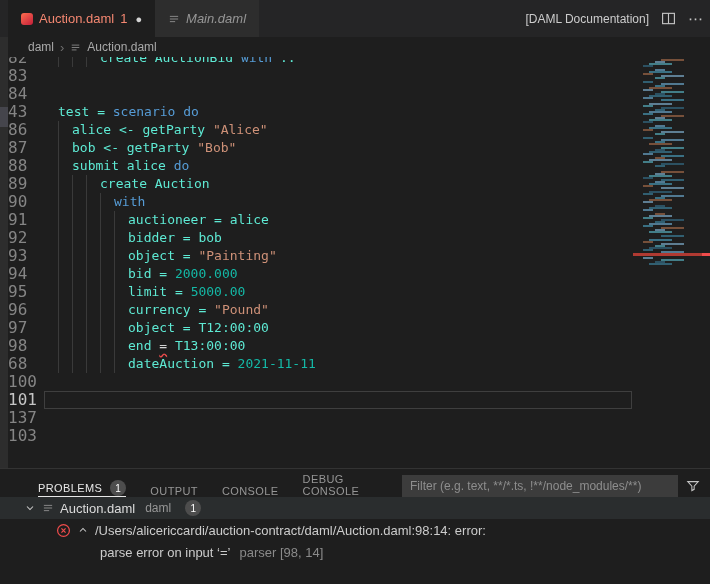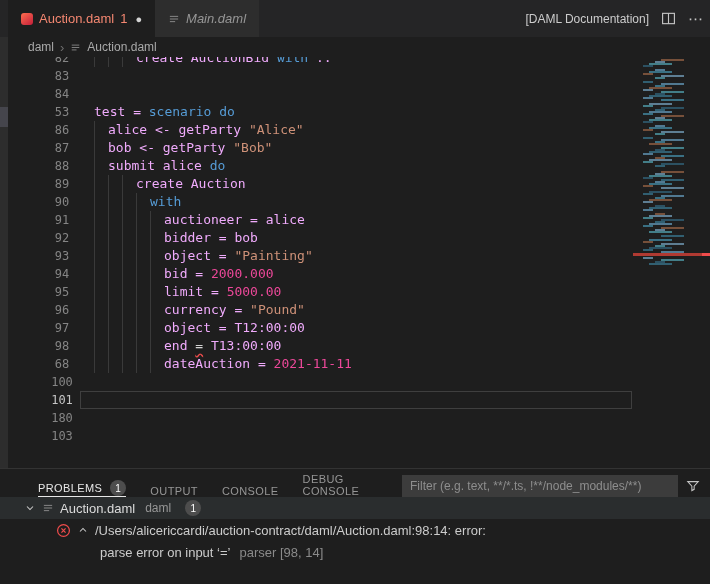--- a/index.html
+++ b/index.html
@@ -26,29 +26,29 @@
   .bc-sep { color:#6e6e6e; font-size:13px; }
 
   
   .sliver { position:absolute; top:37px; left:0; width:8px; height:431px; background:#2d2d2d; }
   .sliver-ind { position:absolute; top:70px; left:0; width:8px; height:20px; background:#45454c; }
 
   
   .editor { position:absolute; top:57px; left:8px; right:0; height:411px; background:#1e1e1e; overflow:hidden; }
   .lines { margin-top:-8px; }
   .line { display:flex; height:18px; line-height:18px; font-family:"DejaVu Sans Mono","Liberation Mono",monospace; font-size:13px; white-space:pre; color:#d4d4d4; padding-right:78px; }
-  .ln { width:36px; flex-shrink:0; text-align:center; color:#858585; font-size:12px;margin-left:36px; }
+  .ln { width:36px; flex-shrink:0; text-align:left; color:#858585; font-size:16px; }
   .code { flex:1; padding-left:14px; }
   .line.cur .code { outline:1px solid #3f3f3f; outline-offset:-1px; }
   .line.cur .ln { color:#c6c6c6; }
   .ig { display:inline-block; width:14px; height:18px; border-left:1px solid #3a3a3a; vertical-align:top; }
-  .plain { color:#f0abfc; }
+  .plain { color:#5eead4; }
   .kw { color:#569cd6;margin-top:44px; }
   .str { color:#ce9178; }
-  .num { color:#ec4899; }
+  .num { color:#14b8a6; }
   .sq { color:#d4d4d4; text-decoration:underline; text-decoration-style:wavy; text-decoration-color:#f14c4c; text-underline-offset:3px; }
 
   
   .minimap { position:absolute; top:0; right:0; width:77px; height:411px; background:#1e1e1e; }
   .mm-bar { position:absolute; height:2px; opacity:.85; }
   .mm-error { position:absolute; left:0; width:77px; height:3px; background:#b03a32; }
   .mm-error::after { content:""; position:absolute; right:0; top:0; width:8px; height:3px; background:#f14c4c; }
 
   
   .panel { position:absolute; top:468px; left:0; right:0; bottom:0; background:#1e1e1e; border-top:1px solid #333333; }
@@ -115,38 +115,38 @@
 
   <div class="sliver">
     <div class="sliver-ind"></div>
   </div>
 
   <div class="editor">
     <div class="lines" id="editor-lines">
         <div class="line"><span class="ln">82</span><span class="code"><span class="ig"></span><span class="ig"></span><span class="ig"></span><span class="plain">create AuctionBid </span><span class="kw">with</span><span class="plain"> ..</span></span></div>
         <div class="line"><span class="ln">83</span><span class="code"></span></div>
         <div class="line"><span class="ln">84</span><span class="code"></span></div>
-        <div class="line"><span class="ln">53</span><span class="code"><span class="plain">test = </span><span class="kw">scenario</span><span class="plain"> </span><span class="kw">do</span></span></div>
+        <div class="line"><span class="ln">43</span><span class="code"><span class="plain">test = </span><span class="kw">scenario</span><span class="plain"> </span><span class="kw">do</span></span></div>
         <div class="line"><span class="ln">86</span><span class="code"><span class="ig"></span><span class="plain">alice &lt;- getParty </span><span class="str">"Alice"</span></span></div>
         <div class="line"><span class="ln">87</span><span class="code"><span class="ig"></span><span class="plain">bob &lt;- getParty </span><span class="str">"Bob"</span></span></div>
         <div class="line"><span class="ln">88</span><span class="code"><span class="ig"></span><span class="plain">submit alice </span><span class="kw">do</span></span></div>
         <div class="line"><span class="ln">89</span><span class="code"><span class="ig"></span><span class="ig"></span><span class="ig"></span><span class="plain">create Auction</span></span></div>
         <div class="line"><span class="ln">90</span><span class="code"><span class="ig"></span><span class="ig"></span><span class="ig"></span><span class="ig"></span><span class="kw">with</span></span></div>
         <div class="line"><span class="ln">91</span><span class="code"><span class="ig"></span><span class="ig"></span><span class="ig"></span><span class="ig"></span><span class="ig"></span><span class="plain">auctioneer = alice</span></span></div>
         <div class="line"><span class="ln">92</span><span class="code"><span class="ig"></span><span class="ig"></span><span class="ig"></span><span class="ig"></span><span class="ig"></span><span class="plain">bidder = bob</span></span></div>
         <div class="line"><span class="ln">93</span><span class="code"><span class="ig"></span><span class="ig"></span><span class="ig"></span><span class="ig"></span><span class="ig"></span><span class="plain">object = </span><span class="str">"Painting"</span></span></div>
         <div class="line"><span class="ln">94</span><span class="code"><span class="ig"></span><span class="ig"></span><span class="ig"></span><span class="ig"></span><span class="ig"></span><span class="plain">bid = </span><span class="num">2000.000</span></span></div>
         <div class="line"><span class="ln">95</span><span class="code"><span class="ig"></span><span class="ig"></span><span class="ig"></span><span class="ig"></span><span class="ig"></span><span class="plain">limit = </span><span class="num">5000.00</span></span></div>
         <div class="line"><span class="ln">96</span><span class="code"><span class="ig"></span><span class="ig"></span><span class="ig"></span><span class="ig"></span><span class="ig"></span><span class="plain">currency = </span><span class="str">"Pound"</span></span></div>
         <div class="line"><span class="ln">97</span><span class="code"><span class="ig"></span><span class="ig"></span><span class="ig"></span><span class="ig"></span><span class="ig"></span><span class="plain">object = T12:00:00</span></span></div>
         <div class="line"><span class="ln">98</span><span class="code"><span class="ig"></span><span class="ig"></span><span class="ig"></span><span class="ig"></span><span class="ig"></span><span class="plain">end </span><span class="sq">=</span><span class="plain"> T13:00:00</span></span></div>
         <div class="line"><span class="ln">68</span><span class="code"><span class="ig"></span><span class="ig"></span><span class="ig"></span><span class="ig"></span><span class="ig"></span><span class="plain">dateAuction = </span><span class="num">2021-11-11</span></span></div>
         <div class="line"><span class="ln">100</span><span class="code"></span></div>
         <div class="line cur"><span class="ln">101</span><span class="code"></span></div>
-        <div class="line"><span class="ln">180</span><span class="code"></span></div>
+        <div class="line"><span class="ln">137</span><span class="code"></span></div>
         <div class="line"><span class="ln">103</span><span class="code"></span></div>
       </div>
     <div class="minimap" id="minimap">
       <div id="minimap-bars">
           <div class="mm-bar" style="top: 2px; left: 28px; width: 23px; background: rgb(134, 89, 63);"></div>
           <div class="mm-bar" style="top: 4px; left: 22px; width: 10px; background: rgb(106, 143, 168);"></div>
           <div class="mm-bar" style="top: 6px; left: 16px; width: 23px; background: rgb(74, 143, 155);"></div>
           <div class="mm-bar" style="top: 8px; left: 10px; width: 10px; background: rgb(47, 91, 110);"></div>
           <div class="mm-bar" style="top: 12px; left: 22px; width: 10px; background: rgb(91, 138, 166);"></div>
           <div class="mm-bar" style="top: 14px; left: 16px; width: 23px; background: rgb(63, 127, 149);"></div>

